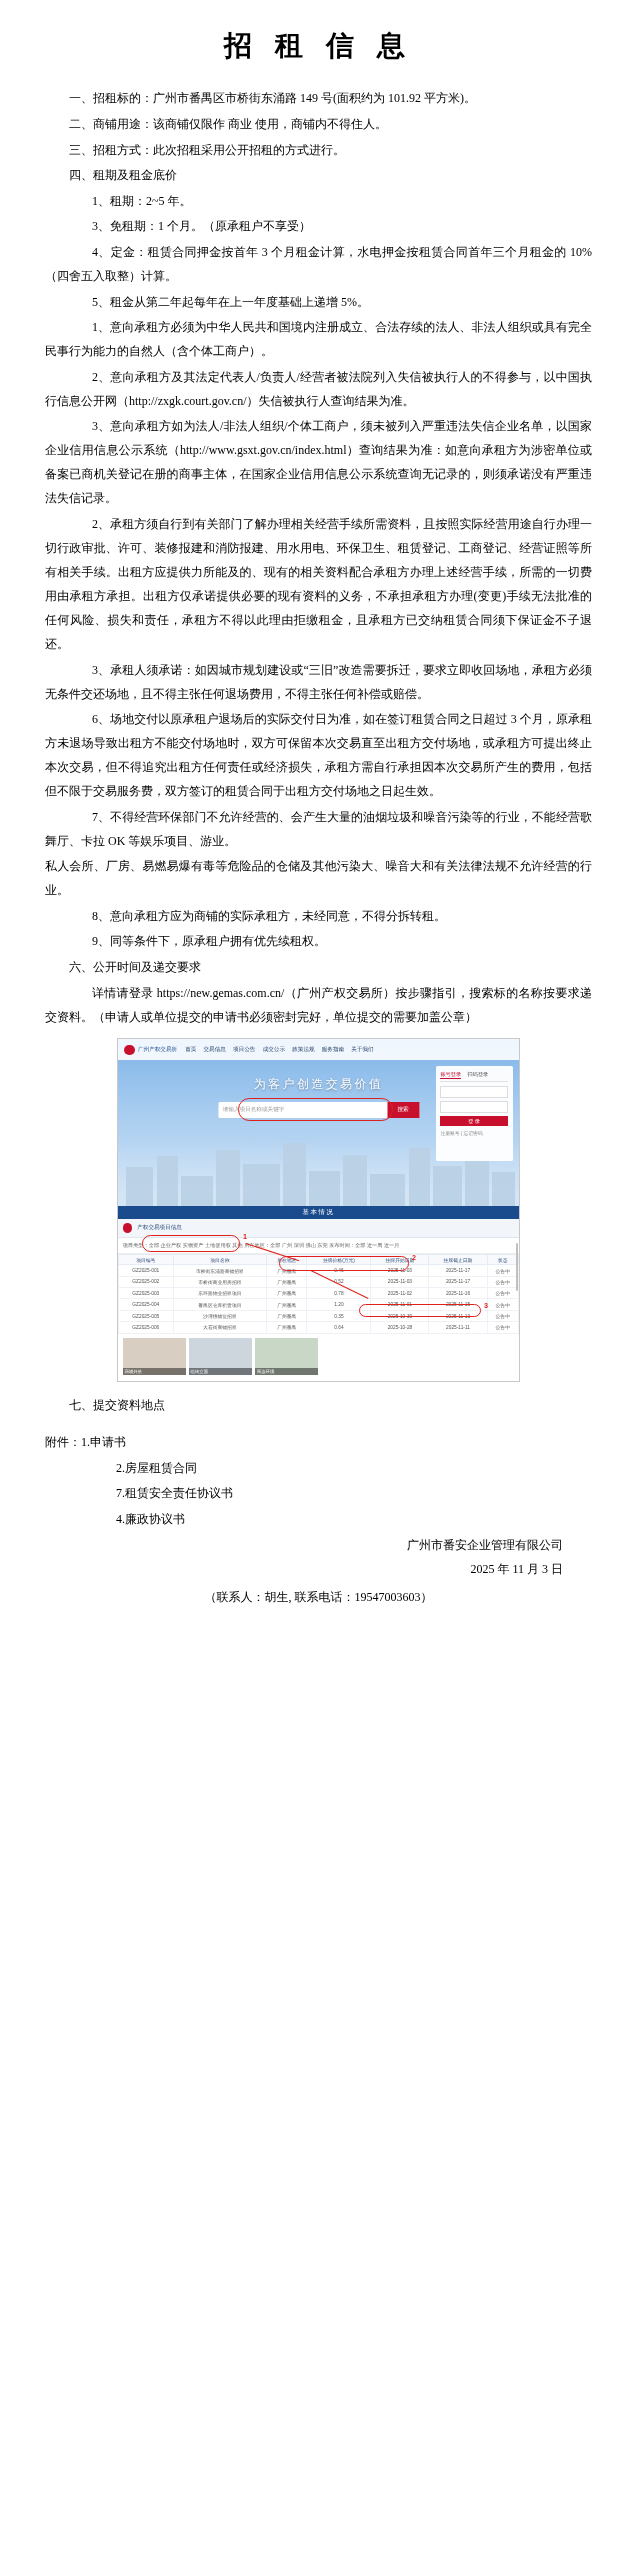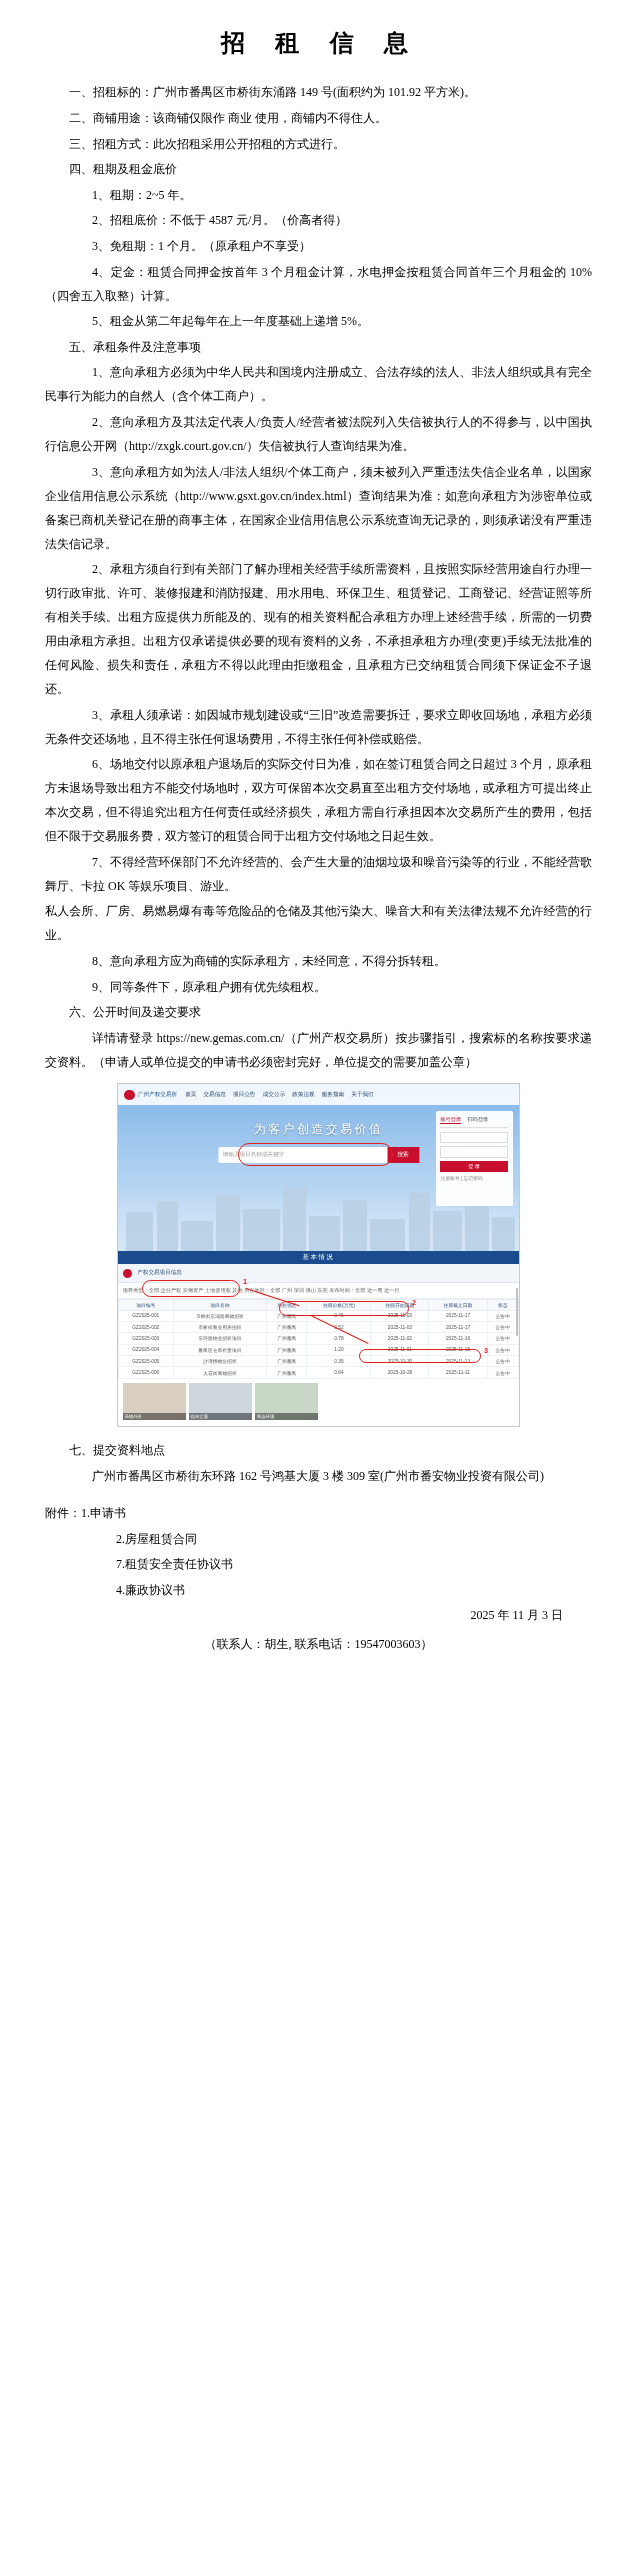--- a/index.html
+++ b/index.html
@@ -14,25 +14,25 @@
   }
   .page {
     width: 637px;
     min-height: 2576px;
     box-sizing: border-box;
     padding: 21px 45px 24px 45px;
     position: relative;
   }
   .doc-title {
     text-align: center;
-    font-size: 24px;
+    font-size: 28px;
     font-weight: bold;
     letter-spacing: 8px;
     margin: 6.4px 0 21px 0;
-    font-family: Liberation Mono, monospace;
+    font-family: Liberation Serif, serif;
   }
   .p {
     font-size: 12px;
     line-height: 24px;
     text-align: justify;
     text-justify: inter-ideograph;
     margin: 0 0 1.6px 0;
   }
   .lvl1 {
     text-indent: 24px;
@@ -315,26 +315,24 @@
 
 <div class="page">
 
   <div class="doc-title">招 租 信 息</div>
 
   <p class="p lvl1">一、招租标的：广州市番禺区市桥街东涌路 149 号(面积约为 101.92 平方米)。</p>
   <p class="p lvl1">二、商铺用途：该商铺仅限作 商业 使用，商铺内不得住人。</p>
   <p class="p lvl1">三、招租方式：此次招租采用公开招租的方式进行。</p>
   <p class="p lvl1">四、租期及租金底价</p>
   <p class="p lvl2">1、租期：2~5 年。</p>
-  <p class="p lvl2">2、招租底价：不低于 4587 元/月。（价高者得）</p>
   <p class="p lvl2">3、免租期：1 个月。（原承租户不享受）</p>
   <p class="p lvl2">4、定金：租赁合同押金按首年 3 个月租金计算，水电押金按租赁合同首年三个月租金的 10%（四舍五入取整）计算。</p>
   <p class="p lvl2">5、租金从第二年起每年在上一年度基础上递增 5%。</p>
 
-  <p class="p lvl1">五、承租条件及注意事项</p>
   <p class="p lvl2">1、意向承租方必须为中华人民共和国境内注册成立、合法存续的法人、非法人组织或具有完全民事行为能力的自然人（含个体工商户）。</p>
   <p class="p lvl2">2、意向承租方及其法定代表人/负责人/经营者被法院列入失信被执行人的不得参与，以中国执行信息公开网（http://zxgk.court.gov.cn/）失信被执行人查询结果为准。</p>
   <p class="p lvl2">3、意向承租方如为法人/非法人组织/个体工商户，须未被列入严重违法失信企业名单，以国家企业信用信息公示系统（http://www.gsxt.gov.cn/index.html）查询结果为准：如意向承租方为涉密单位或备案已商机关登记在册的商事主体，在国家企业信用信息公示系统查询无记录的，则须承诺没有严重违法失信记录。</p>
   <p class="p lvl2">2、承租方须自行到有关部门了解办理相关经营手续所需资料，且按照实际经营用途自行办理一切行政审批、许可、装修报建和消防报建、用水用电、环保卫生、租赁登记、工商登记、经营证照等所有相关手续。出租方应提供力所能及的、现有的相关资料配合承租方办理上述经营手续，所需的一切费用由承租方承担。出租方仅承诺提供必要的现有资料的义务，不承担承租方办理(变更)手续无法批准的任何风险、损失和责任，承租方不得以此理由拒缴租金，且承租方已交纳租赁合同须下保证金不子退还。</p>
   <p class="p lvl2">3、承租人须承诺：如因城市规划建设或“三旧”改造需要拆迁，要求立即收回场地，承租方必须无条件交还场地，且不得主张任何退场费用，不得主张任何补偿或赔偿。</p>
   <p class="p lvl2">6、场地交付以原承租户退场后的实际交付日为准，如在签订租赁合同之日超过 3 个月，原承租方未退场导致出租方不能交付场地时，双方可保留本次交易直至出租方交付场地，或承租方可提出终止本次交易，但不得追究出租方任何责任或经济损失，承租方需自行承担因本次交易所产生的费用，包括但不限于交易服务费，双方签订的租赁合同于出租方交付场地之日起生效。</p>
   <p class="p lvl2">7、不得经营环保部门不允许经营的、会产生大量的油烟垃圾和噪音污染等的行业，不能经营歌舞厅、卡拉 OK 等娱乐项目、游业。</p>
   <p class="p">私人会所、厂房、易燃易爆有毒等危险品的仓储及其他污染大、噪音大和有关法律法规不允许经营的行业。</p>
   <p class="p lvl2">8、意向承租方应为商铺的实际承租方，未经同意，不得分拆转租。</p>
   <p class="p lvl2">9、同等条件下，原承租户拥有优先续租权。</p>
@@ -497,25 +495,25 @@
       <div class="ann" style="left:241px;top:85px;width:120px;height:11.2px;"></div>
       <div class="ann-line" style="left:128px;top:24px;width:56px;transform:rotate(18deg);"></div>
       <div class="ann-line" style="left:193px;top:51px;width:64px;transform:rotate(26deg);"></div>
       <div class="ann-num" style="left:125px;top:13px;">1</div>
       <div class="ann-num" style="left:294px;top:34px;">2</div>
       <div class="ann-num" style="left:366px;top:82px;">3</div>
     </div>
   </div>
 
   <p class="p lvl1">七、提交资料地点</p>
-  <p class="p lvl2">广州市番禺区市桥街东环路 162 号鸿基大厦 3 楼 309 室(广州市番安物业投资有限公司)</p>
 
   <p class="p attach-head">附件：1.申请书</p>
   <p class="p attach-item">2.房屋租赁合同</p>
   <p class="p attach-item">7.租赁安全责任协议书</p>
   <p class="p attach-item">4.廉政协议书</p>
 
+  <div class="sign">广州市番安企业管理有限公司</div>
   <div class="sign">2025 年 11 月 3 日</div>
 
   <div class="contact">（联系人：胡生, 联系电话：19547003603）</div>
 
 </div>
 
 
 </body></html>

